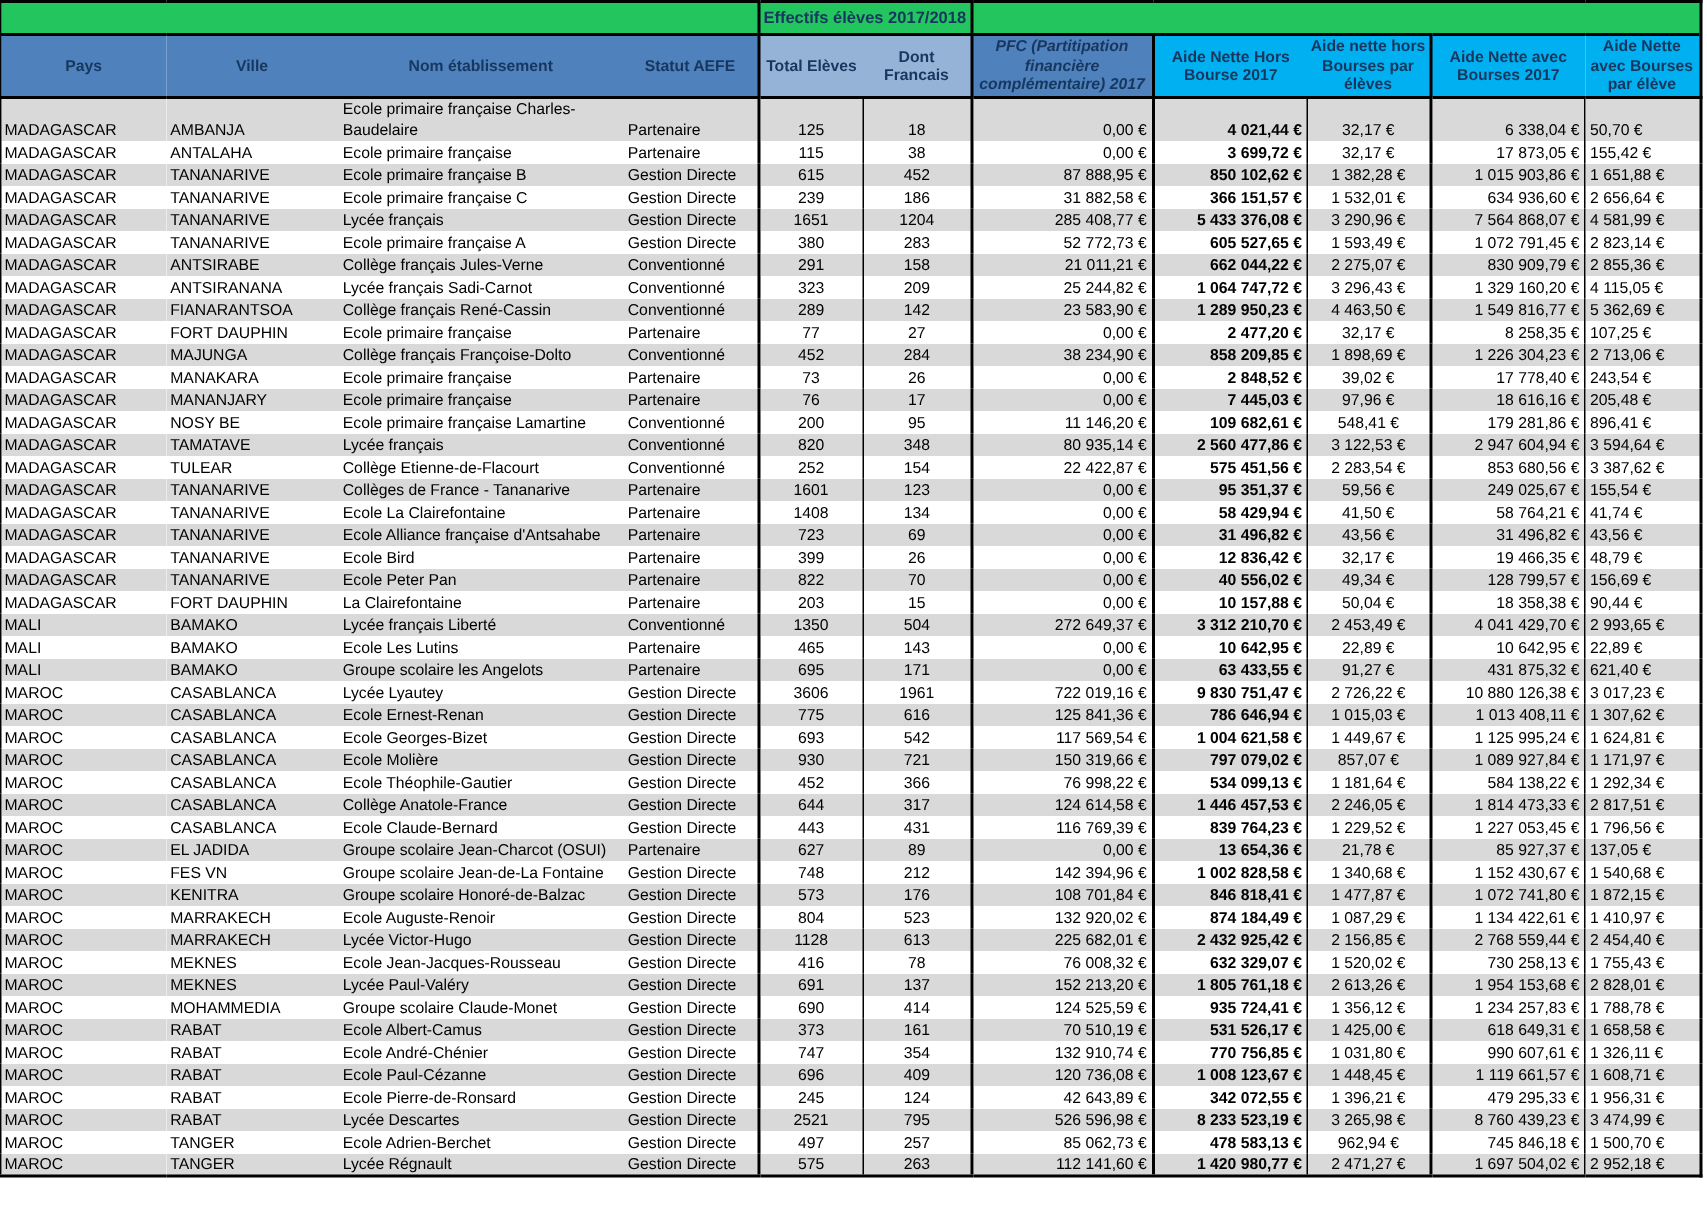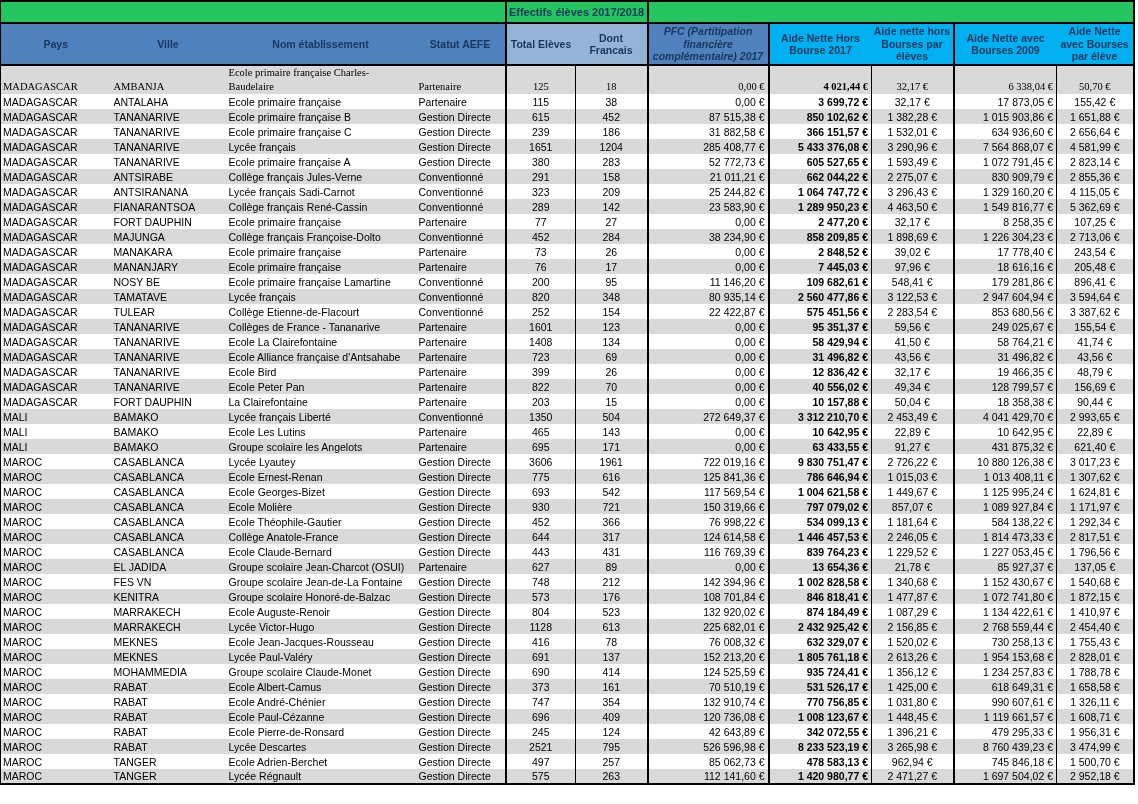--- a/index.html
+++ b/index.html
@@ -50,23 +50,23 @@
   }
   tbody tr{background:#ffffff;}
   tbody tr:nth-child(odd){background:var(--stripe);}
   tbody td:nth-child(1){border-left:1px solid var(--border);padding-left:2px;margin-left:32px;}
   tbody td:nth-child(5){border-left:2px solid var(--border);text-align:center;}
   tbody td:nth-child(6){border-left:1px solid var(--border);text-align:center;}
   tbody td:nth-child(7){border-left:2px solid var(--border);text-align:right;}
   tbody td:nth-child(8){border-left:2px solid var(--border);text-align:right;font-weight:bold;}
   tbody td:nth-child(9){border-left:1px solid var(--border);text-align:center;}
   tbody td:nth-child(10){border-left:2px solid var(--border);text-align:right;margin-left:24px;}
-  tbody td:nth-child(11){border-left:1px solid var(--border);border-right:2px solid var(--border);text-align:center;margin-left:31px;}
+  tbody td:nth-child(11){border-left:1px solid var(--border);border-right:2px solid var(--border);text-align:left;margin-left:31px;}
   tbody tr:last-child td{border-bottom:2px solid var(--border);}
-  tbody tr.row-first td{height:14px;font-family:Liberation Serif, serif;}
+  tbody tr.row-first td{height:14px;}
   tbody tr.row-first td:nth-child(3){white-space:normal;}
 </style>
 </head>
 <body>
 
 <div>
   <table>
     <colgroup>
       <col style="width:110px">
         <col style="width:115px">
@@ -89,21 +89,21 @@
       <tr class="band-main">
         <th class="h-blue">Pays</th>
         <th class="h-blue">Ville</th>
         <th class="h-blue">Nom établissement</th>
         <th class="h-blue">Statut AEFE</th>
         <th class="h-light">Total Elèves</th>
         <th class="h-light">Dont Francais</th>
         <th class="h-blue">PFC (Partitipation financière complémentaire) 2017</th>
         <th class="h-cyan">Aide Nette Hors Bourse 2017</th>
         <th class="h-cyan">Aide nette hors Bourses par élèves</th>
-        <th class="h-cyan">Aide Nette avec Bourses 2009</th>
+        <th class="h-cyan">Aide Nette avec Bourses 2017</th>
         <th class="h-cyan">Aide Nette avec Bourses par élève</th>
       </tr>
     </thead>
     <tbody id="table-body">
         <tr class="row-first">
           <td>MADAGASCAR</td>
           <td>AMBANJA</td>
           <td>Ecole primaire française Charles-Baudelaire</td>
           <td>Partenaire</td>
           <td>125</td>
@@ -127,21 +127,21 @@
           <td>17 873,05 €</td>
           <td>155,42 €</td>
         </tr>
         <tr>
           <td>MADAGASCAR</td>
           <td>TANANARIVE</td>
           <td>Ecole primaire française B</td>
           <td>Gestion Directe</td>
           <td>615</td>
           <td>452</td>
-          <td>87 515,38 €</td>
+          <td>87 888,95 €</td>
           <td>850 102,62 €</td>
           <td>1 382,28 €</td>
           <td>1 015 903,86 €</td>
           <td>1 651,88 €</td>
         </tr>
         <tr>
           <td>MADAGASCAR</td>
           <td>TANANARIVE</td>
           <td>Ecole primaire française C</td>
           <td>Gestion Directe</td>

